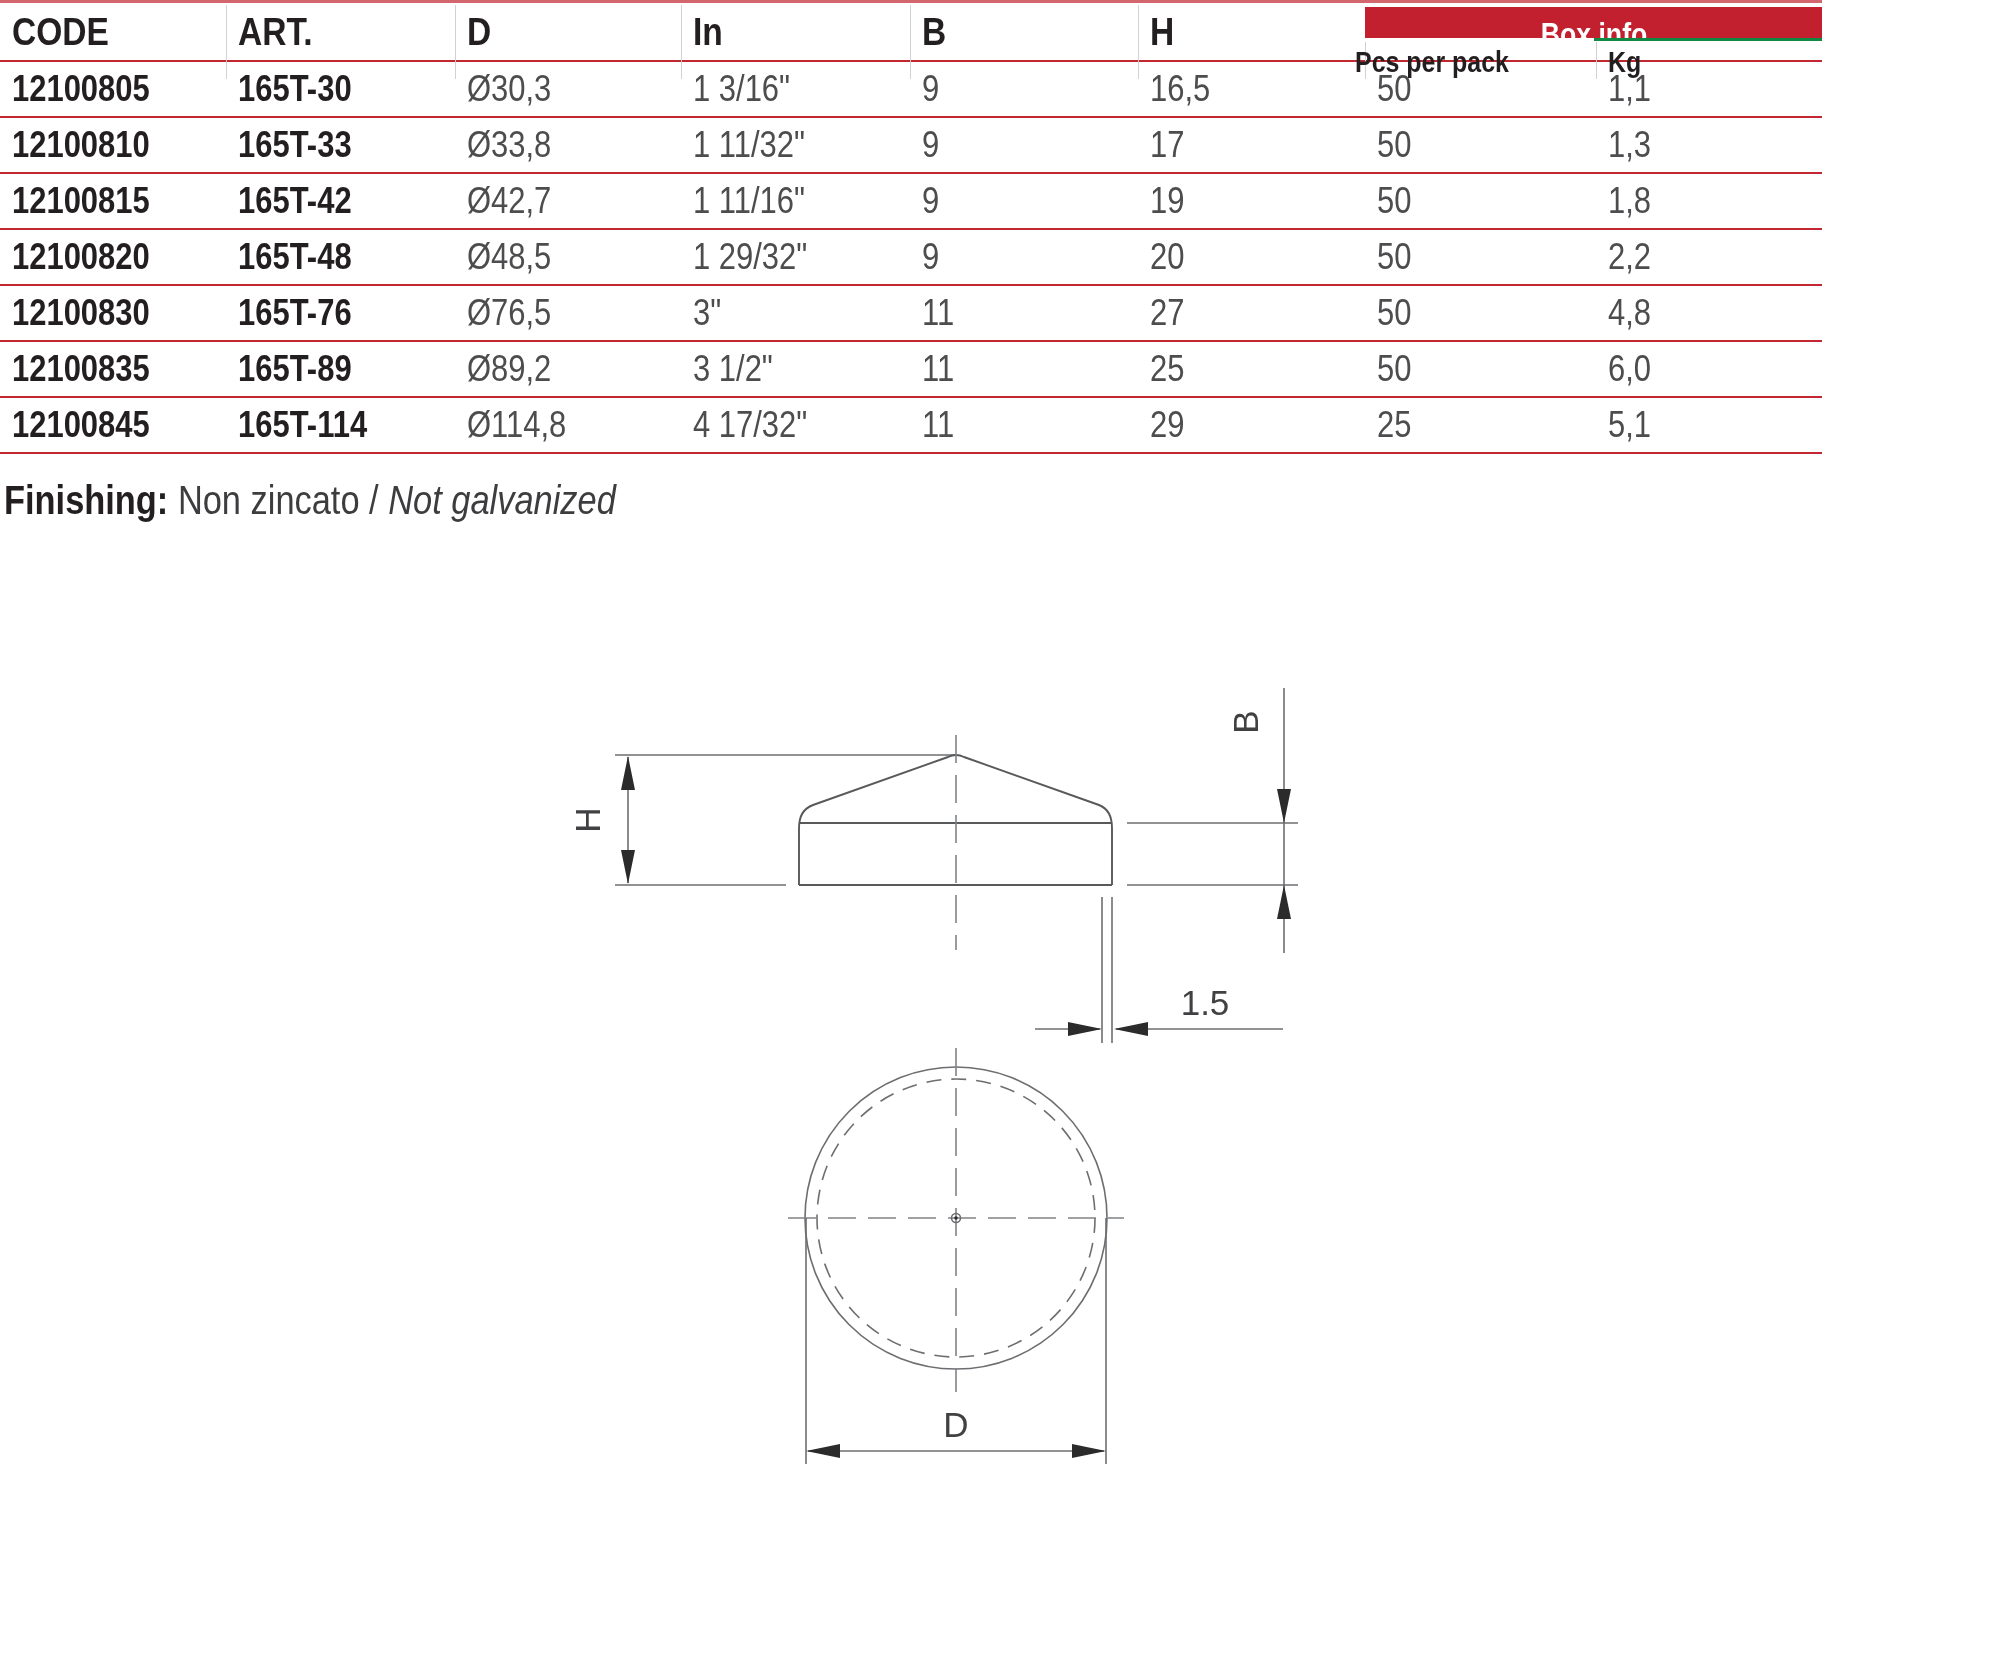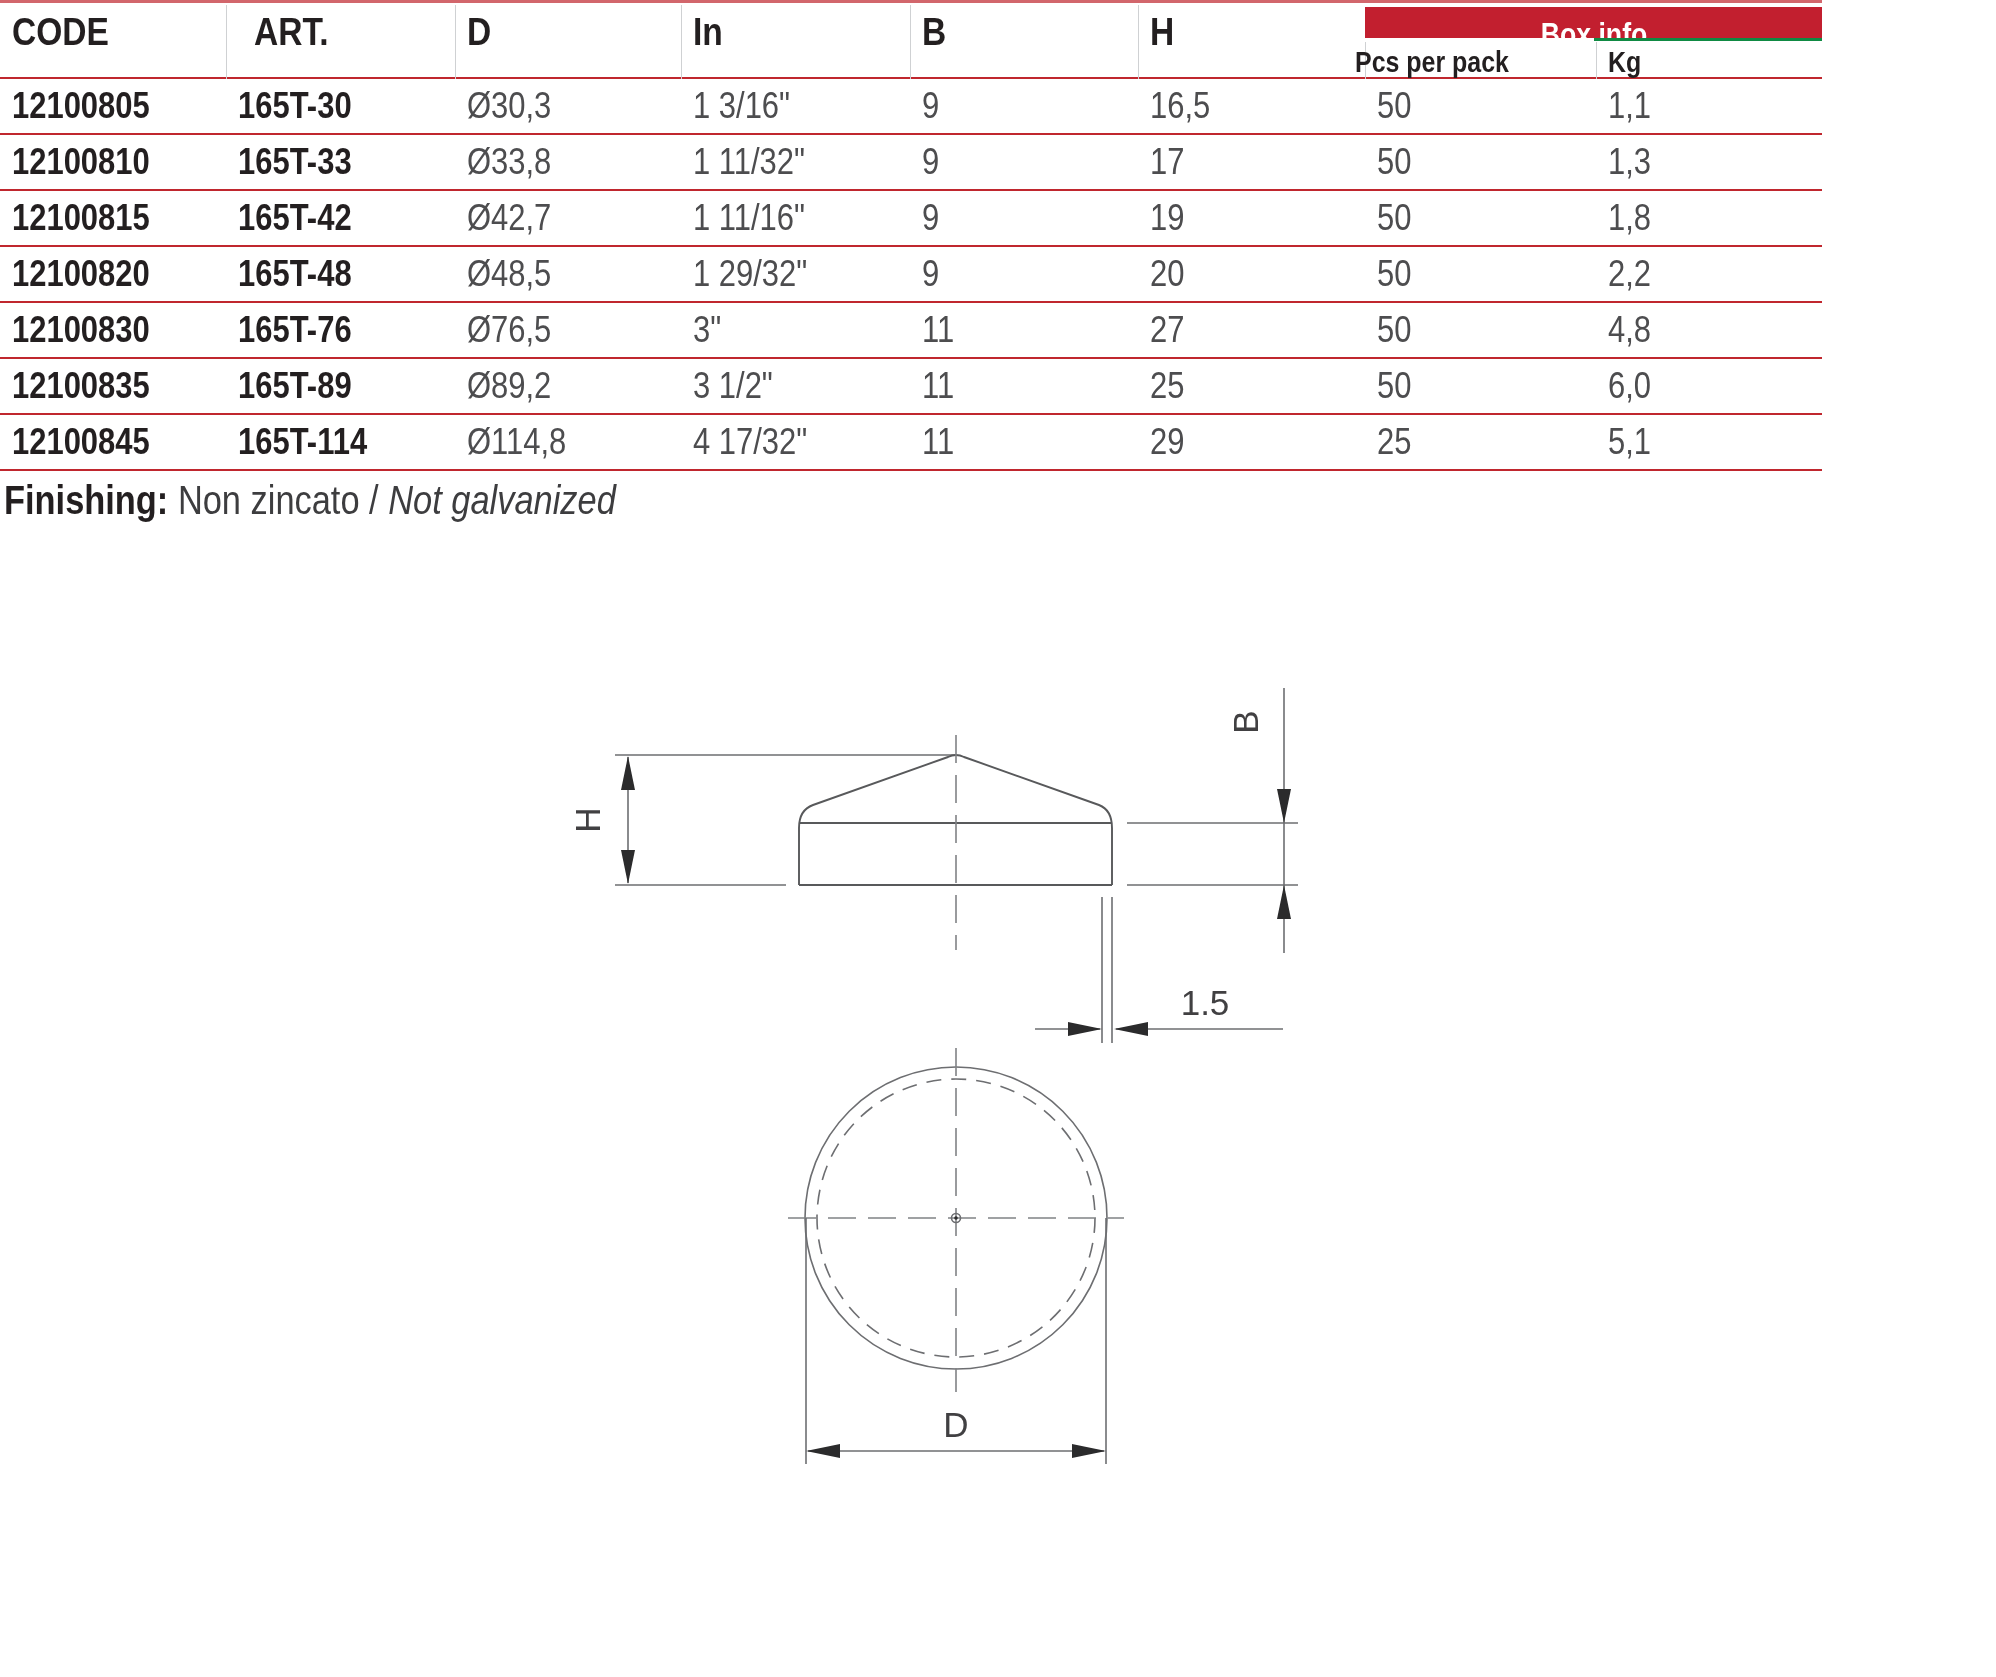--- a/index.html
+++ b/index.html
@@ -11,21 +11,21 @@
     color:#231f20;
     overflow:hidden;
   }
   .cnd  { display:inline-block; transform:scaleX(0.86); transform-origin:0 50%; white-space:nowrap; }
   .cnd-c{ display:inline-block; transform:scaleX(0.86); transform-origin:50% 50%; white-space:nowrap; }
 
   
   .spec-table { position:absolute; left:0; top:0; width:1822px; }
   .top-band { position:absolute; left:0; top:0; width:1822px; height:3px; background:#d2666c; }
 
-  .thead { position:relative; height:79px; border-bottom:2px solid #c0272e; }
+  .thead { position:relative; height:62px; border-bottom:2px solid #c0272e; }
   .th { position:absolute; top:10px; font-size:39px; font-weight:bold; color:#231f20; padding-left:12px; }
   .vsep { position:absolute; width:1px; background:#cfd1d3; top:5px; height:74px; }
   .vsep.sub { top:42px; height:37px; }
 
   .boxinfo { position:absolute; left:1365px; top:7px; width:457px; height:31px; background:#c21f2f; }
   .boxinfo-title { width:100%; text-align:center; color:#ffffff; font-size:31px; font-weight:bold; line-height:31px;margin-top:12px; }
   .green-line { position:absolute; left:1594px; top:38px; width:228px; height:3px; background:#0f8a43; }
   .subhead { position:absolute; top:46px; font-size:29px; font-weight:bold; color:#231f20; }
 
   .trow {
@@ -51,21 +51,21 @@
   .dimtxt { fill:#414042; font-family:"Liberation Sans", sans-serif; font-size:35px; }
 </style>
 </head>
 <body>
 
 <div class="spec-table">
   <div class="top-band"></div>
 
   <div class="thead">
     <div class="th" style="left:0"><span class="cnd">CODE</span></div>
-    <div class="th" style="left:242px"><span class="cnd">ART.</span></div>
+    <div class="th" style="left:226px"><span class="cnd">ART.</span></div>
     <div class="th" style="left:455px"><span class="cnd">D</span></div>
     <div class="th" style="left:681px"><span class="cnd">In</span></div>
     <div class="th" style="left:910px"><span class="cnd">B</span></div>
     <div class="th" style="left:1138px"><span class="cnd">H</span></div>
 
     <div class="vsep" style="left:226px"></div>
     <div class="vsep" style="left:455px"></div>
     <div class="vsep" style="left:681px"></div>
     <div class="vsep" style="left:910px"></div>
     <div class="vsep" style="left:1138px"></div>

